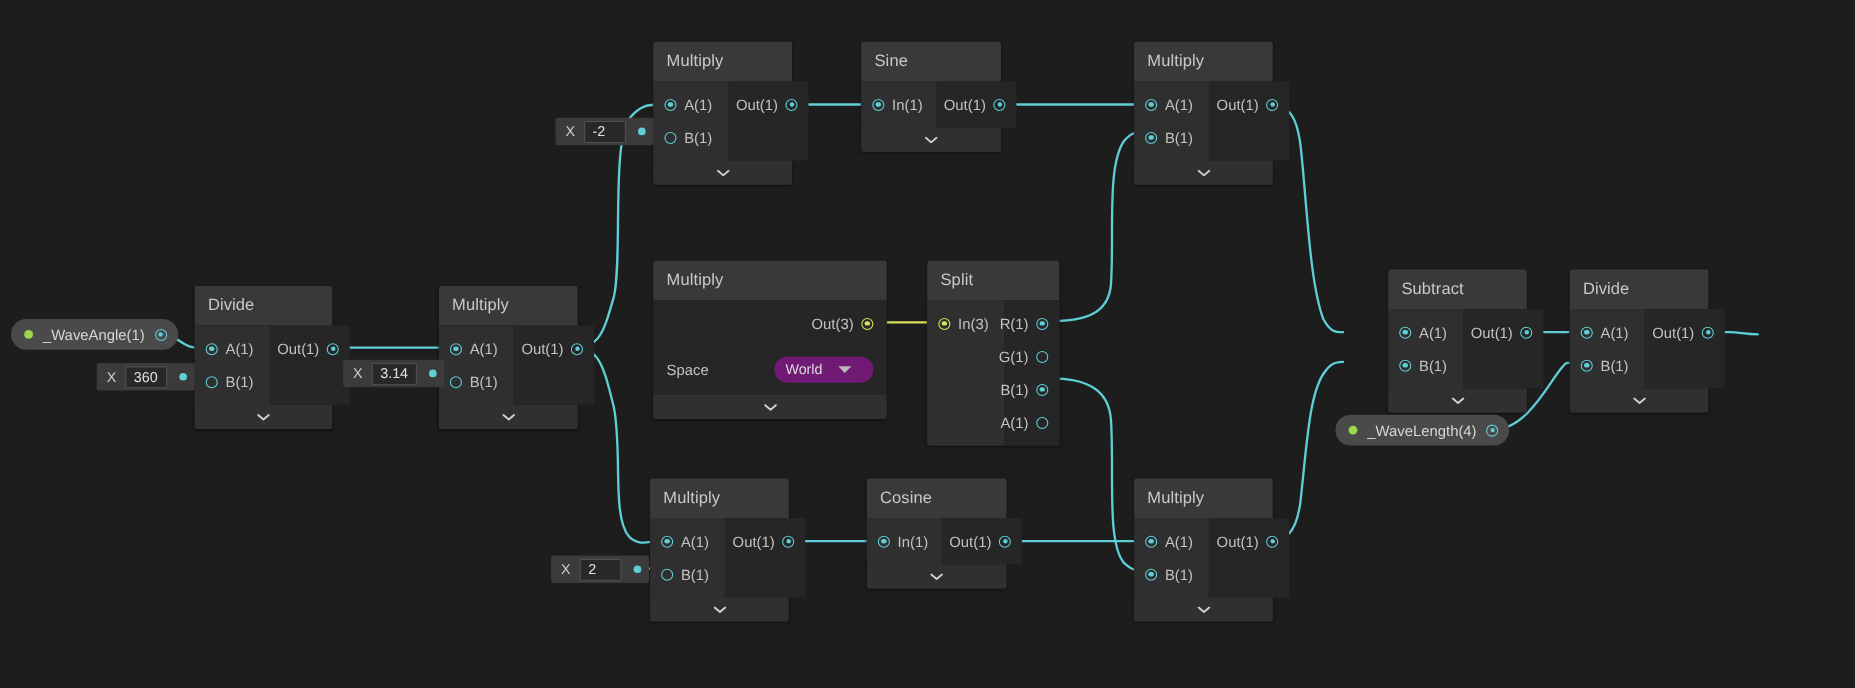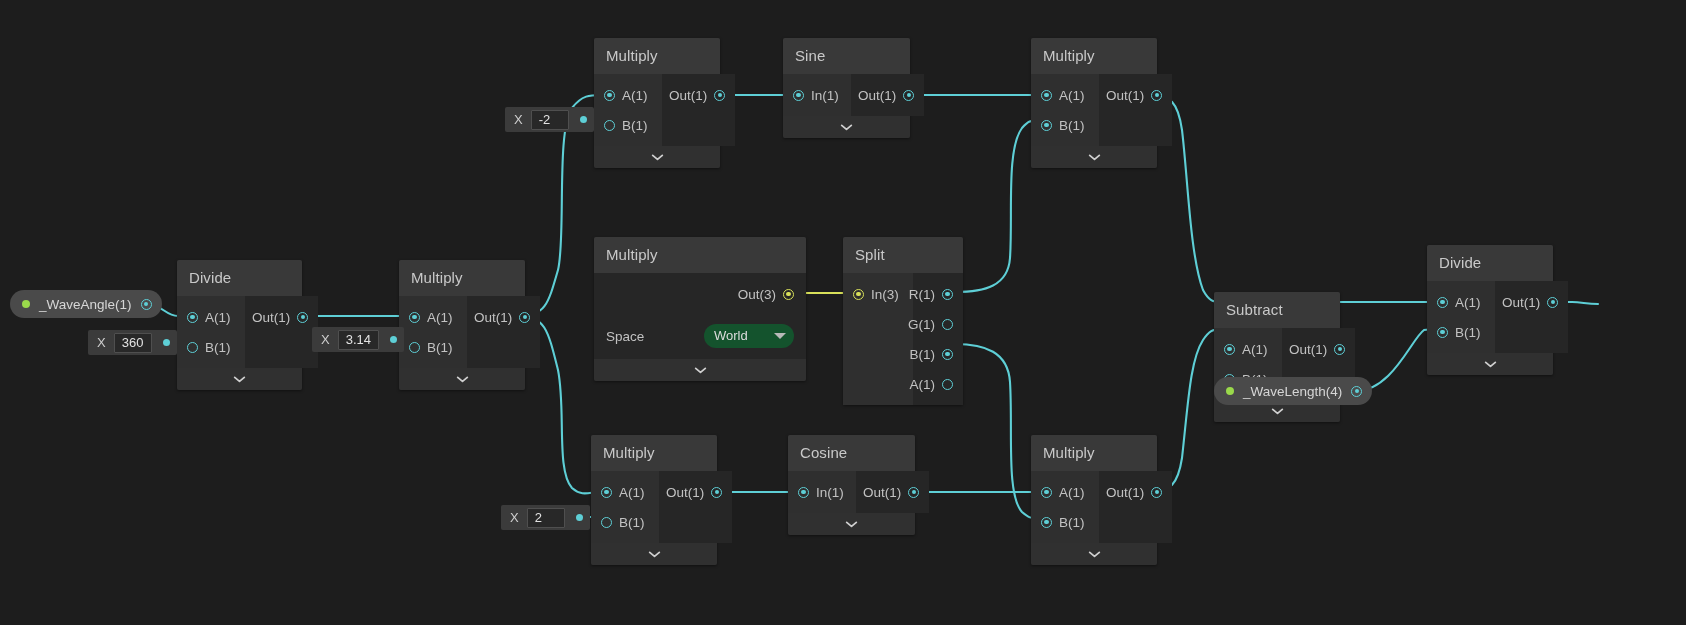--- a/index.html
+++ b/index.html
@@ -104,29 +104,28 @@
   
   .prop-row {
     display: flex;
     align-items: center;
     justify-content: space-between;
     background: #262626;
     padding: 9px 12px 11px 12px;
   }
   .prop-label { color: #c2c2c2; font-size: 13.5px; }
   .dropdown {
-    background: #14532d;
+    background: #701a75;
     border-radius: 12px;
     color: #dcdcdc;
     font-size: 13px;
     padding: 4px 8px 5px 10px;
     min-width: 90px;
     display: flex;
     align-items: center;
-    justify-content: space-between;
     gap: 14px;
   }
   .caret {
     width: 0; height: 0;
     border-left: 6px solid transparent;
     border-right: 6px solid transparent;
     border-top: 6px solid #b9b9b9;
   }
 
   
@@ -464,21 +463,21 @@
               <span class="sock filled"></span>
             </div>
           </div>
         </div>
         <div class="node-footer">
           <svg class="chev" viewBox="0 0 14 8">
             <path d="M1.5 1.5 L7 6.2 L12.5 1.5" fill="none" stroke="#cfcfcf" stroke-width="2" stroke-linecap="round" stroke-linejoin="round"></path>
           </svg>
         </div>
       </div>
-      <div class="node" style="left: 1214px; top: 245px; width: 126px; margin-top: 47px;">
+      <div class="node" style="left: 1262px; top: 245px; width: 126px;">
         <div class="node-title">Subtract</div>
         <div class="node-body">
           <div class="ports-in">
             <div class="port in">
               <span class="sock filled"></span>
               <span class="port-label">A(1)</span>
             </div>
             <div class="port in">
               <span class="sock filled"></span>
               <span class="port-label">B(1)</span>

